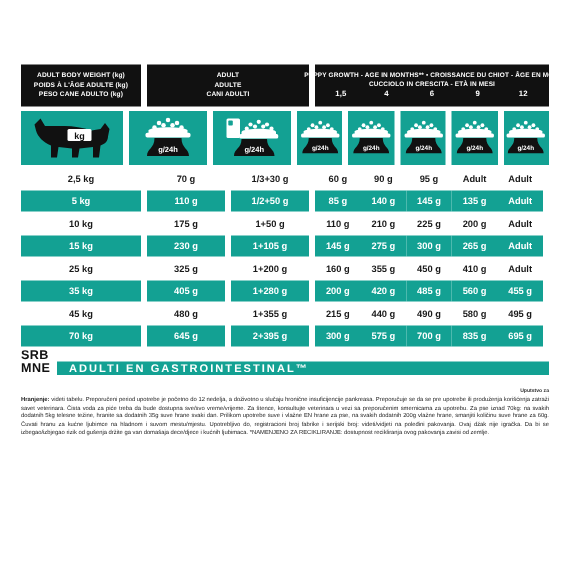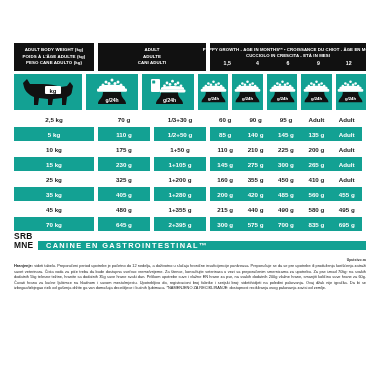--- a/index.html
+++ b/index.html
@@ -374,21 +374,21 @@
 
     </div>
   </div>
 
   <div class="brandbar">
     <div class="srb">
       <div>SRB</div>
       <div>MNE</div>
     </div>
     <div class="prodbar">
-      <span>CANINE EN GASTROINTESTINAL</span>
+      <span>ADULTI EN GASTROINTESTINAL</span>
         <span class="tm">™</span>
     </div>
   </div>
 
   <div class="legal">
     <div class="legal-top">Uputstvo za</div>
     <p><b>Hranjenje:</b><span> videti tabelu. Preporučeni period upotrebe je početno do 12 nedelja, a doživotno u slučaju hronične insuficijencije pankreasa. Preporučuje se da se pre upotrebe ili produženja korišćenja zatraži savet veterinara. Čista voda za piće treba da bude dostupna sve/svo vreme/vrijeme. Za štence, konsultujte veterinara u vezi sa preporučenim smernicama za upotrebu. Za pse iznad 70kg: na svakih dodatnih 5kg telesne težine, hranite sa dodatnih 35g suve hrane svaki dan. Prilikom upotrebe suve i vlažne EN hrane za pse, na svakih dodatnih 200g vlažne hrane, smanjiti količinu suve hrane za 60g. Čuvati hranu za kućne ljubimce na hladnom i suvom mestu/mjestu. Upotrebljivo do, registracioni broj fabrike i serijski broj: videti/vidjeti na poleđini pakovanja. Ovaj džak nije igračka. Da bi se izbegao/izbjegao rizik od gušenja držite ga van domašaja dece/djece i kućnih ljubimaca. *NAMENJENO ZA RECIKLIRANJE: dostupnost recikliranja ovog pakovanja zavisi od zemlje.</span></p>
   </div>
 
 </div>

